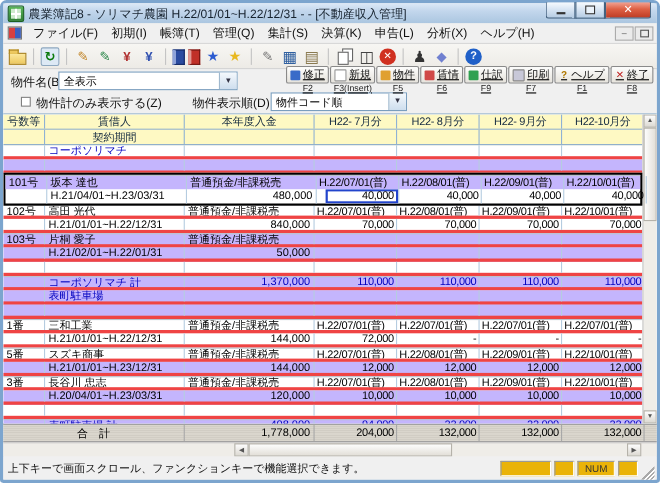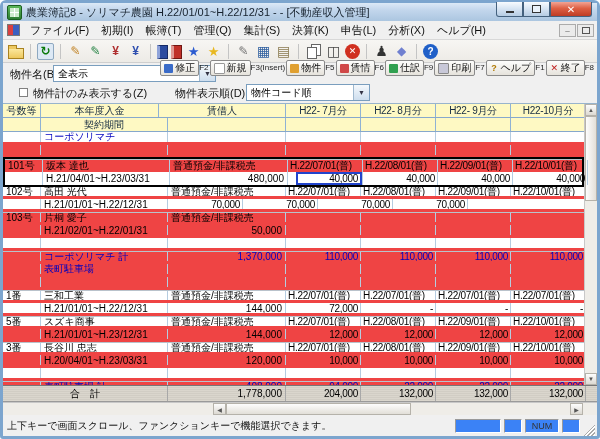--- a/index.html
+++ b/index.html
@@ -58,21 +58,21 @@
   .i-help{background:#2060C8;border-radius:50%;width:15px;height:15px;}
   .i-help::before{content:"?";color:#fff;font-size:10px;font-weight:bold;}
 
   
   .filters{height:40px;flex:0 0 40px;background:#F0F0F0;position:relative;font-size:11px;}
   .flabel{position:absolute;color:#111;white-space:nowrap;}
   .combo{position:absolute;background:#fff;border:1px solid #7A9EBE;height:17px;font-size:10px;display:flex;align-items:center;padding-left:4px;box-sizing:border-box;}
   .combo .arrow{margin-left:auto;width:15px;height:100%;background:linear-gradient(#F4F8FC,#CEDEEE);border-left:1px solid #9FB8CE;display:flex;align-items:center;justify-content:center;font-size:7px;color:#334;}
   .checkbox{position:absolute;width:9px;height:9px;background:#fff;border:1px solid #808080;box-sizing:border-box;}
   .fnbar{position:absolute;right:3px;top:-3px;display:flex;}
-  .fnitem{display:flex;flex-direction:row;align-items:center;margin-left:1px;}
+  .fnitem{display:flex;flex-direction:column;align-items:center;margin-left:1px;text-decoration:underline;}
   .fnbtn{height:16px;border:1px solid #8A8A8A;background:linear-gradient(#FDFDFC,#E6E3DC);display:flex;align-items:center;padding:0 3px;gap:2px;font-size:10px;border-radius:2px;box-sizing:border-box;white-space:nowrap;color:#111;}
   .fnic{width:9px;height:9px;border-radius:1px;display:flex;align-items:center;justify-content:center;}
   .fni-edit{background:#3A6BC8;}
   .fni-new{background:#fff;border:1px solid #999;}
   .fni-building{background:#E0A030;}
   .fni-info{background:#D04848;}
   .fni-journal{background:#30A050;}
   .fni-print{background:#C8C8D8;border:1px solid #888;}
   .fni-help::before{content:"?";color:#B07800;font-weight:bold;font-size:9px;}
   .fni-close::before{content:"✕";color:#C02020;font-weight:bold;font-size:9px;}
@@ -84,21 +84,21 @@
   .grow{display:flex;height:13px;box-sizing:border-box;align-items:center;border-bottom:3px solid #ef4444;}
   .ghead{background:#fef9c3;height:14px;border-bottom:1px solid #86A8CC;}
   .cell{height:100%;display:flex;align-items:center;padding:0 3px;box-sizing:border-box;border-right:1px solid #B5CCE0;font-size:10px;white-space:nowrap;overflow:hidden;color:#000;}
   .ghead .cell{border-right:1px solid #8FB2D4;color:#13293F;justify-content:center;}
   .c-no{width:38px;flex:0 0 38px;}
   .c-tenant{width:127px;flex:0 0 127px;}
   .c-total{width:118px;flex:0 0 118px;}
   .c-m{width:75px;flex:0 0 75px;letter-spacing:-0.3px;padding:0 2px;}
   .num{justify-content:flex-end;}
   .blue{color:#0000BF;}
-  .shaded{background:#ef4444;}
+  .shaded{background:#c4b5fd;}
   .r-name{border-top:1px solid #B9C2CB;}
   .r-subtotal{border-top:1px solid #B9C2CB;}
   .selblock{border:2px solid #000;position:relative;z-index:2;margin:-1px 0;background:#fff;}
   .selblock .grow{border-bottom:none;}
   .selcell{margin-left:auto;border:2px solid #2244CC;background:#fff;height:13px;line-height:9px;padding:0 2px;min-width:66px;text-align:right;box-sizing:border-box;font-size:10px;display:flex;align-items:center;justify-content:flex-end;}
   .vscroll{position:absolute;top:0;right:0;bottom:0;width:13px;background:#EFEDE8;border-left:1px solid #C8C8C8;display:flex;flex-direction:column;box-sizing:border-box;}
   .sbtn{height:12px;width:100%;background:linear-gradient(#FDFDFD,#DCD9D2);border:1px solid #B5B2AA;font-size:6px;display:flex;align-items:center;justify-content:center;color:#555;box-sizing:border-box;}
   .vthumb{height:85px;background:linear-gradient(90deg,#FDFDFD,#E2DFD8);border:1px solid #B5B2AA;box-sizing:border-box;}
   .vtrack{flex:1;}
   .totalrow{display:flex;height:15px;flex:0 0 15px;align-items:center;border-top:1px solid #777;border-bottom:1px solid #9A9A9A;background:repeating-linear-gradient(0deg,#DAD6CD 0 1px,#D1CDC4 1px 2px);font-size:10px;}
@@ -110,21 +110,21 @@
   .hscroll{height:13px;flex:0 0 13px;background:#EFEDE8;display:flex;align-items:stretch;border-top:1px solid #C8C8C8;box-sizing:border-box;}
   .hspacer{width:210px;flex:0 0 210px;}
   .hbtn{width:13px;flex:0 0 13px;background:linear-gradient(#FDFDFD,#DCD9D2);border:1px solid #B5B2AA;font-size:6px;display:flex;align-items:center;justify-content:center;color:#555;box-sizing:border-box;}
   .hthumb{width:185px;flex:0 0 185px;background:linear-gradient(#FDFDFD,#E2DFD8);border:1px solid #B5B2AA;box-sizing:border-box;}
   .htrack{flex:1;}
   .hcorner{width:14px;flex:0 0 14px;}
 
   
   .statusbar{height:21px;flex:0 0 21px;background:#F0F0F0;display:flex;align-items:center;padding:0 2px 0 4px;gap:3px;font-size:10px;color:#111;}
   .sb-msg{flex:1;white-space:nowrap;overflow:hidden;}
-  .sb-box{height:14px;border:1px solid;border-color:#9A9A9A #FFF #FFF #9A9A9A;background:#3b82f6;font-size:9px;display:flex;align-items:center;justify-content:center;color:#333;box-sizing:border-box;}
+  .sb-box{height:14px;border:1px solid;border-color:#9A9A9A #FFF #FFF #9A9A9A;background:#eab308;font-size:9px;display:flex;align-items:center;justify-content:center;color:#333;box-sizing:border-box;}
   .grip{width:12px;height:12px;align-self:flex-end;background:
     linear-gradient(135deg,transparent 50%,#AAA 50%,#AAA 58%,#fff 58%,#fff 66%,#AAA 66%,#AAA 74%,#fff 74%,#fff 82%,#AAA 82%,#AAA 90%,#fff 90%);}
 </style>
 </head>
 <body>
 
 <div class="window">
 
   <div class="titlebar">
     <span class="appicon"></span>
@@ -264,22 +264,22 @@
           <div class="fncap">F8</div>
         </div>
       </div>
   </div>
 
   <div class="tablewrap">
     <div class="gridcols">
       <div id="grid-header">
           <div class="grow ghead">
             <span class="cell c-no">号数等</span>
+            <span class="cell c-tenant">賃借人</span>
             <span class="cell c-total">本年度入金</span>
-            <span class="cell c-tenant">賃借人</span>
             <span class="cell c-m">H22- 7月分</span>
             <span class="cell c-m">H22- 8月分</span>
             <span class="cell c-m">H22- 9月分</span>
             <span class="cell c-m">H22-10月分</span>
           </div>
           <div class="grow ghead">
             <span class="cell c-no"></span>
             <span class="cell c-tenant">契約期間</span>
             <span class="cell c-total"></span>
             <span class="cell c-m"></span>
@@ -334,20 +334,21 @@
             <span class="cell c-tenant">高田 光代</span>
             <span class="cell c-total">普通預金/非課税売</span>
             <span class="cell c-m">H.22/07/01(普)</span>
             <span class="cell c-m">H.22/08/01(普)</span>
             <span class="cell c-m">H.22/09/01(普)</span>
             <span class="cell c-m">H.22/10/01(普)</span>
           </div>
           <div class="grow r-amount">
             <span class="cell c-no"></span>
             <span class="cell c-tenant">H.21/01/01~H.22/12/31</span>
+            <span class="cell c-total num">840,000</span>
             <span class="cell c-m num">70,000</span>
             <span class="cell c-m num">70,000</span>
             <span class="cell c-m num">70,000</span>
             <span class="cell c-m num">70,000</span>
           </div>
           <div class="grow r-name shaded">
             <span class="cell c-no">103号</span>
             <span class="cell c-tenant">片桐 愛子</span>
             <span class="cell c-total">普通預金/非課税売</span>
             <span class="cell c-m"></span>

